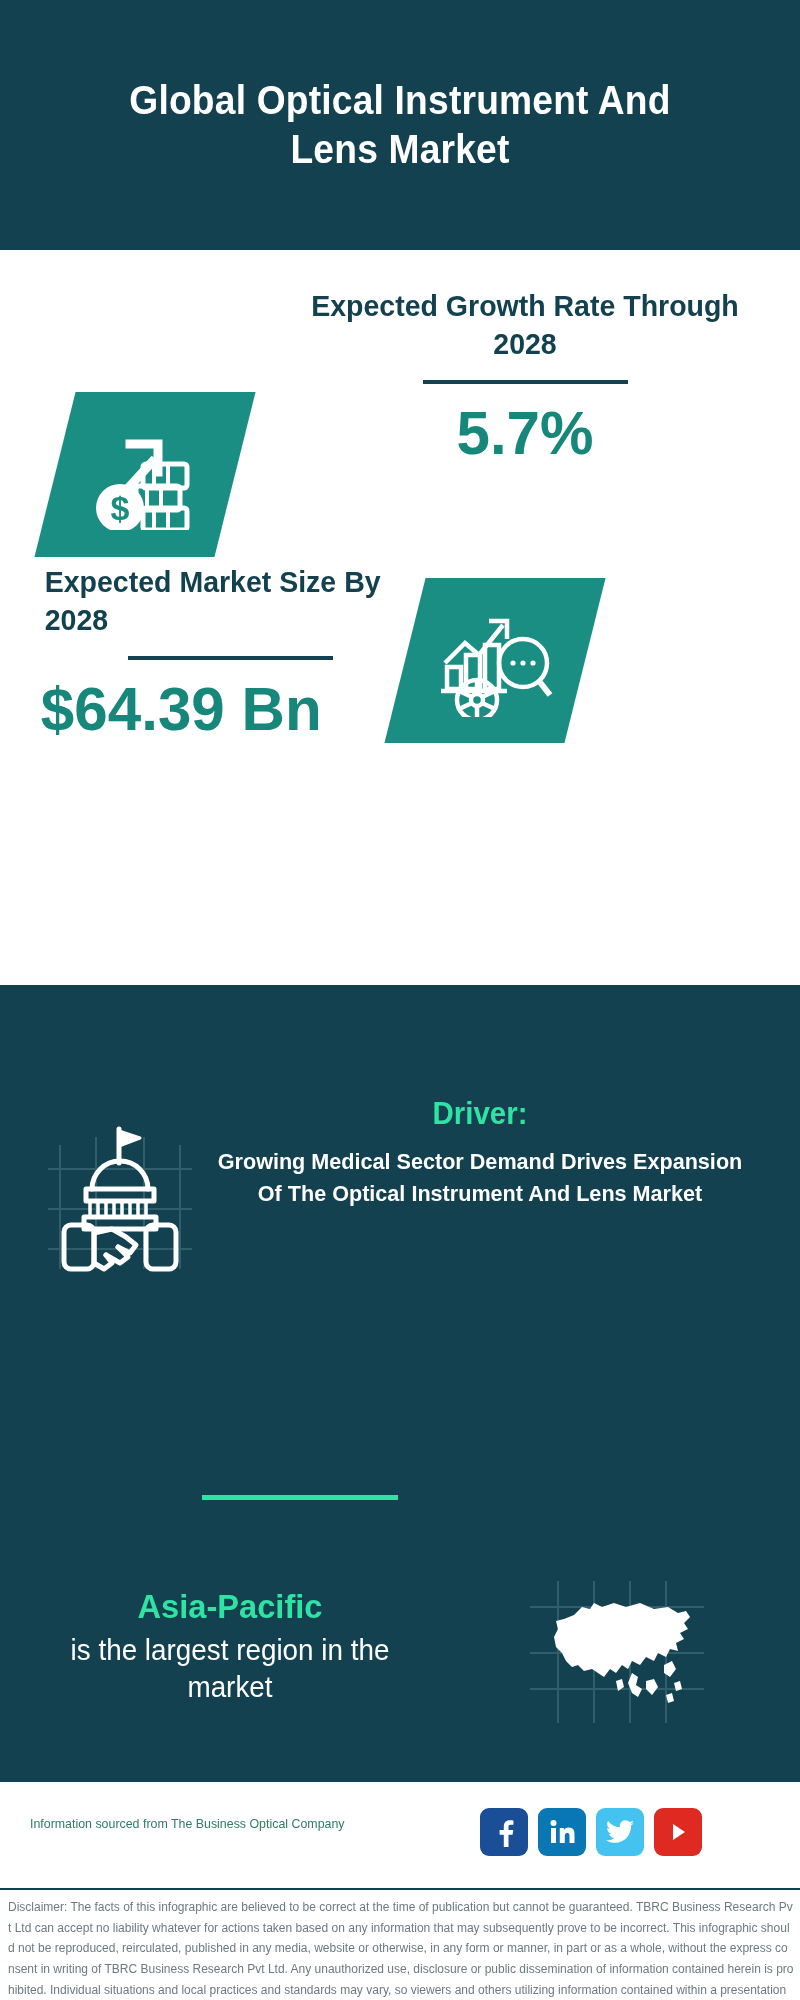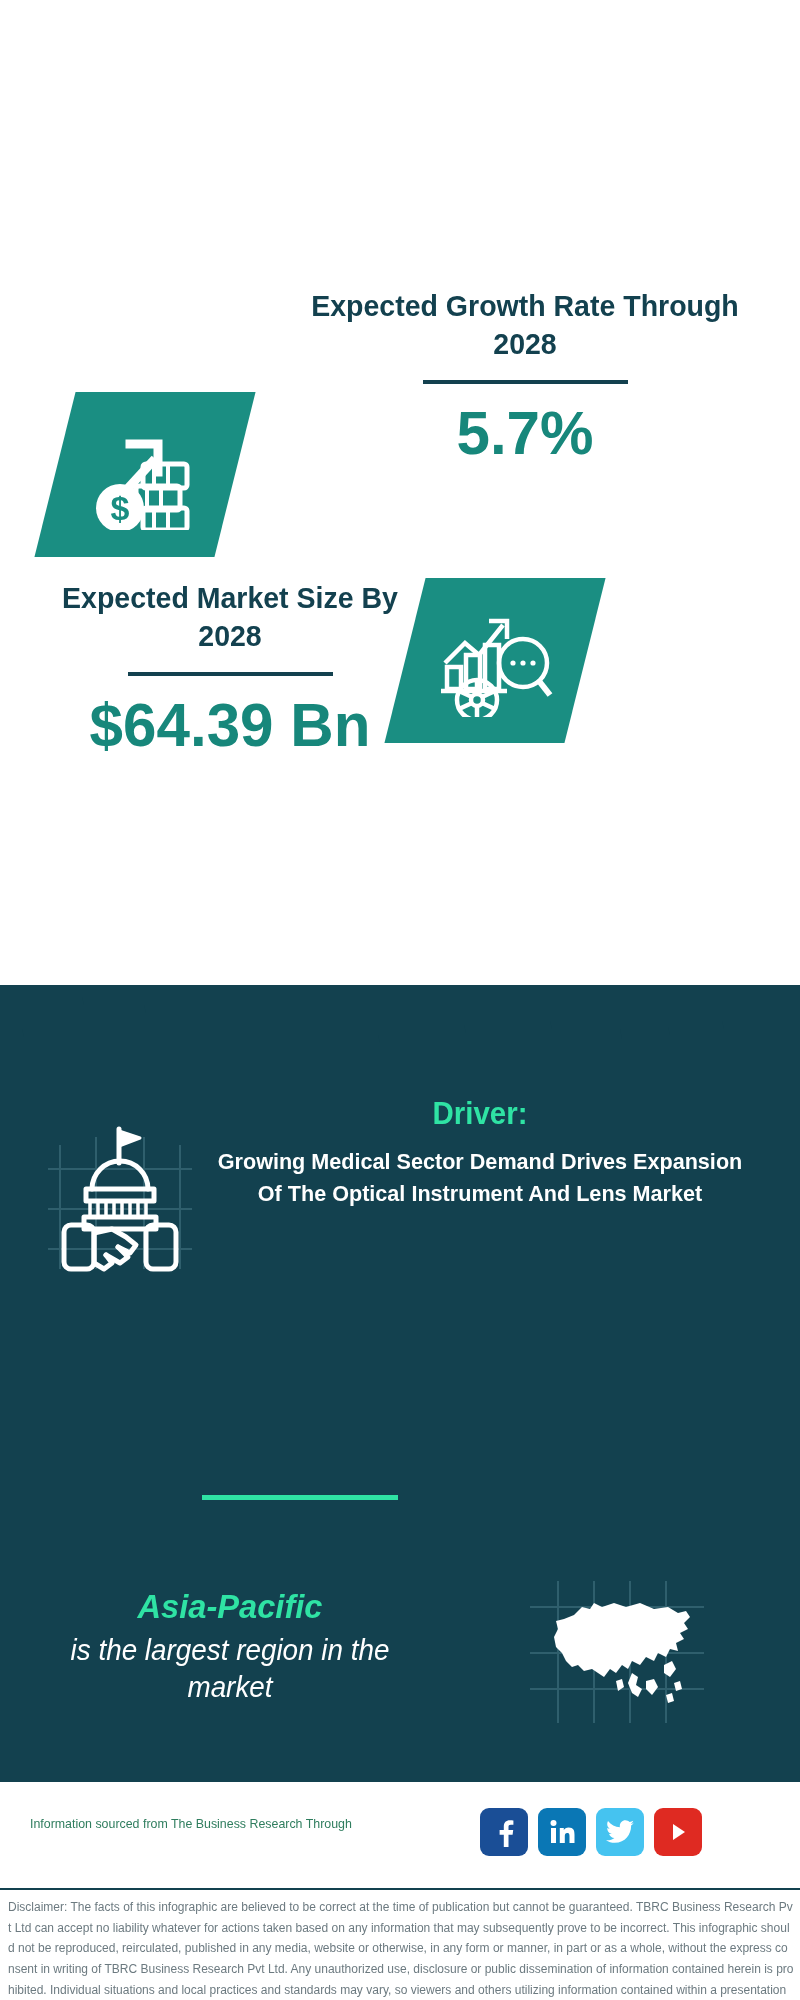--- a/index.html
+++ b/index.html
@@ -50,21 +50,21 @@
   .rule-dark{
     width:205px;height:4px;background:#13414f;margin:16px auto 0 auto;
   }
   .stat-value{
     color:#17877b;font-size:62px;font-weight:bold;line-height:1;
     margin-top:18px;transform:scaleX(.97);
   }
 
   
   .stat2{position:absolute;left:0;top:545px;width:800px;height:240px;}
-  .stat2-text{position:absolute;left:35px;top:18px;width:390px;text-align:center;margin-top:16px;}
+  .stat2-text{position:absolute;left:35px;top:18px;width:390px;}
   .para-right{
     position:absolute;left:405px;top:33px;width:180px;height:165px;
     background:#1a8e82;transform:skewX(-14deg);
   }
   .para-right .glyph{
     position:absolute;left:0;top:0;width:180px;height:165px;
     transform:skewX(14deg);display:flex;align-items:center;justify-content:center;
   }
 
   
@@ -83,21 +83,21 @@
   }
   .driver-body{
     color:#ffffff;font-size:22.5px;font-weight:bold;line-height:1.42;
     margin-top:14px;transform:scaleX(.96);
   }
 
   .rule-mint{
     position:absolute;left:202px;top:1495px;width:196px;height:5px;background:#2fe3a4;
   }
 
-  .region-row{position:absolute;left:0;top:1555px;width:800px;height:200px;font-style:italic;}
+  .region-row{position:absolute;left:0;top:1555px;width:800px;height:200px;}
   .region-text{position:absolute;left:20px;top:30px;width:420px;text-align:center;}
   .region-head{
     color:#2fe3a4;font-size:34px;font-weight:bold;line-height:1.25;
     transform:scaleX(.96);
   }
   .region-sub{
     color:#ffffff;font-size:29px;line-height:1.3;margin-top:4px;font-weight:normal;
     transform:scaleX(.96);
   }
   .map-icon{position:absolute;left:528px;top:22px;width:180px;height:150px;}
@@ -124,20 +124,23 @@
     position:absolute;left:8px;top:9px;width:786px;
     color:#6c7a80;font-size:12px;line-height:1.72;text-align:left;
     word-break:break-all;
   }
 </style>
 </head>
 <body>
 
 <div class="page">
 
+  <div class="header">
+    <div class="header-title">Global Optical Instrument And Lens Market</div>
+  </div>
 
   <div class="stat1">
     <div class="para-left">
       <div class="glyph">
         <svg width="118" height="110" viewBox="0 0 118 110" fill="none">
 
           <path d="M22 90 L66 42" stroke="#ffffff" stroke-width="9" stroke-linecap="square"></path>
           <path d="M44 24 L72 24 L72 52" stroke="#ffffff" stroke-width="9" fill="none" stroke-linecap="square" stroke-linejoin="miter"></path>
 
           <rect x="57" y="44" width="44" height="24" rx="3" stroke="#ffffff" stroke-width="5" fill="none"></rect>
@@ -271,21 +274,21 @@
         <path fill="#ffffff" d="M146 106 L152 104 L154 112 L148 114 Z"></path>
         <path fill="#ffffff" d="M138 118 L144 116 L146 124 L140 126 Z"></path>
         <path fill="#ffffff" d="M88 104 L94 102 L96 110 L90 114 Z"></path>
       </svg>
     </div>
   </div>
 
   <div class="footer">
     <div class="footer-top-line"></div>
     <div class="source-text">
-      <div>Information sourced from The Business Research Through</div>
+      <div>Information sourced from The Business Optical Company</div>
     </div>
     <div class="socials">
       <div class="social" style="background:#1a4e96">
         <svg width="26" height="30" viewBox="0 0 26 30">
             <path fill="#fff" d="M17.5 30V17.8h4.1l.6-4.8h-4.7V10c0-1.4.4-2.3 2.4-2.3h2.5V3.4c-.4-.1-1.9-.2-3.6-.2-3.6 0-6 2.2-6 6.2v3.6H8.6v4.8h4.2V30h4.7z"></path>
           </svg>
       </div>
       <div class="social" style="background:#0a77b5">
         <svg width="28" height="28" viewBox="0 0 28 28">
             <rect x="3" y="10" width="5" height="15" fill="#fff"></rect>

